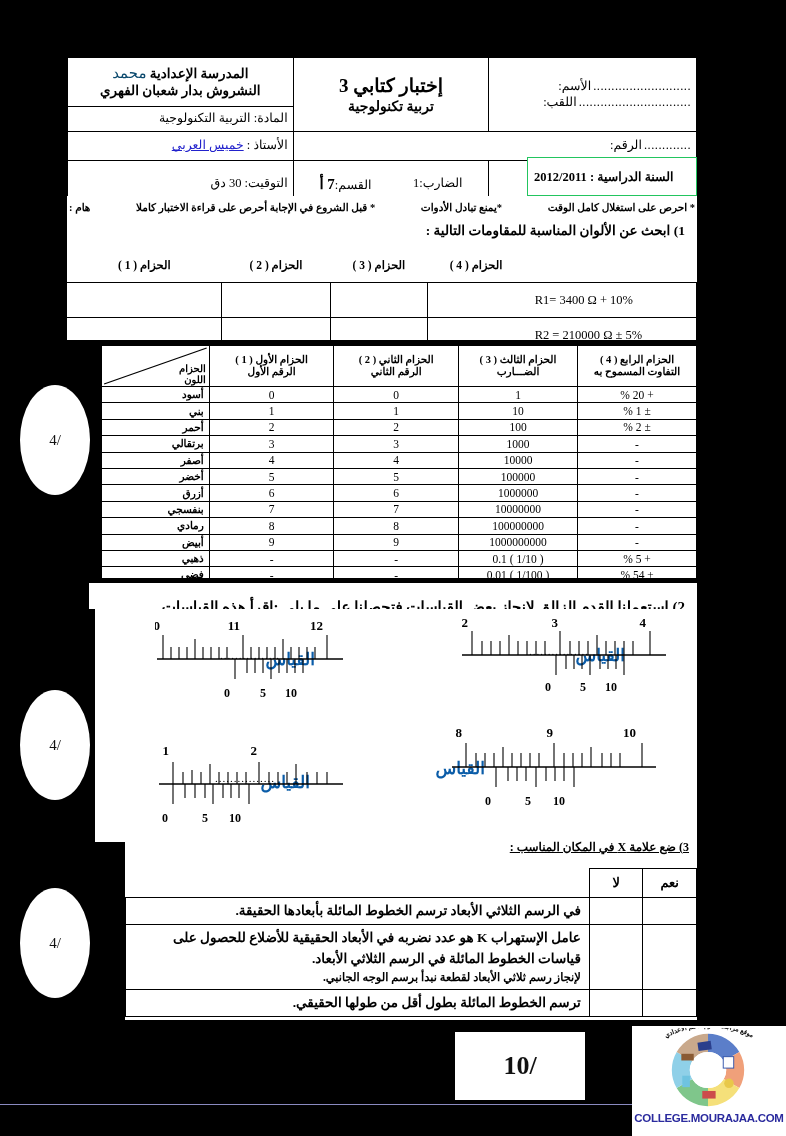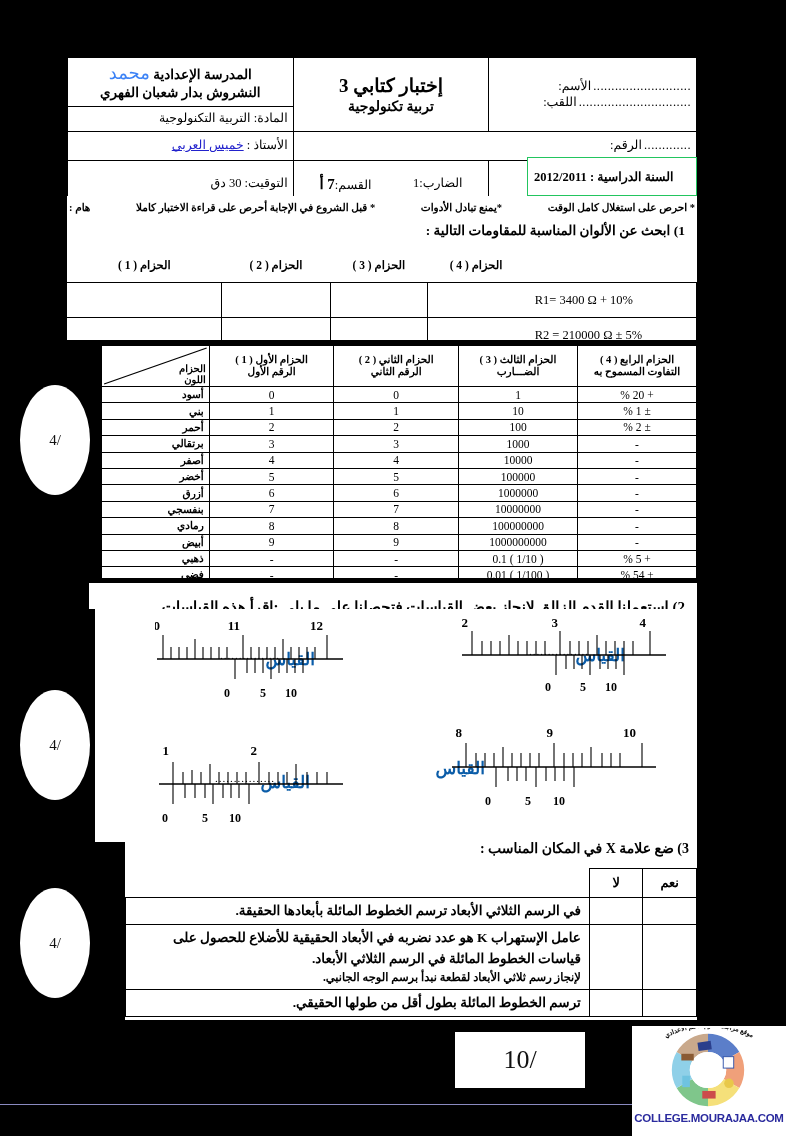--- a/index.html
+++ b/index.html
@@ -15,21 +15,21 @@
 
   
   .panel{position:absolute;background:#ffffff;}
 
   
   #header-block{left:67px;top:57px;width:630px;height:139px;}
   table.hdr{width:100%;height:100%;border-collapse:collapse;table-layout:fixed;}
   table.hdr td{border:1px solid #000;padding:1px 5px;vertical-align:middle;
                font-size:12.5px;line-height:1.25;color:#000;}
   .sch-name{font-weight:bold;font-size:13.5px;text-align:center;}
-  .sch-name .blue{color:#3b82f6;font-weight:normal;font-size:18px;}
+  .sch-name .blue{color:#0c4a6e;font-weight:normal;font-size:15px;}
   .exam-title{text-align:center;font-weight:bold;font-size:19px;line-height:1.25;}
   .exam-sub{text-align:center;font-weight:bold;font-size:14px;}
   .dots{letter-spacing:.5px;}
   .teacher .tname{color:#2222cc;text-decoration:underline;}
   .markbox{text-align:center;font-family:"Liberation Serif",serif;}
   .markbox .bar{display:block;width:62px;height:4px;background:#000;margin:0 auto 1px;}
   .markbox .den{display:block;font-size:15px;}
   .big{font-size:15px;font-weight:bold;}
 
   
@@ -75,42 +75,42 @@
   #cal-tr{left:385px;top:609px;width:312px;height:104px;}
   #cal-bl{left:95px;top:736px;width:290px;height:106px;}
   #cal-br{left:385px;top:713px;width:312px;height:129px;}
   .cal-wrap{position:absolute;inset:0;}
   .cal-lead{position:absolute;font-size:17px;font-weight:bold;color:#0a5ca8;white-space:nowrap;padding-left:48px;}
   .cal-dots{position:absolute;font-size:11px;color:#000;letter-spacing:1px;}
   svg.cal{position:absolute;}
 
   
   #q3-block{left:125px;top:836px;width:572px;height:32px;}
-  #q3-block .qtext{font-size:14px;padding:4px 8px 0 0;}
+  #q3-block .qtext{font-size:12px;padding:4px 8px 0 0;text-decoration:underline;}
   #q3-table-block{left:125px;top:868px;width:572px;height:152px;}
   table.yn{width:100%;border-collapse:collapse;table-layout:fixed;}
   table.yn td{border:1px solid #000;vertical-align:middle;}
   table.yn td.hd{text-align:center;font-weight:bold;font-size:13px;height:26px;}
   table.yn td.stmt{font-size:13.5px;font-weight:bold;line-height:1.5;
                    text-align:right;padding:3px 8px;}
   table.yn td.stmt .sml{font-size:11.5px;}
   table.yn td.blank{border:1px solid #000;}
   table.yn td.nohd{border:none;}
 
   
   .oval{position:absolute;background:#fff;border-radius:50%;
         display:flex;align-items:center;justify-content:center;
         font-size:15px;color:#111;font-family:"Liberation Serif",serif;}
   #oval1{left:20px;top:385px;width:70px;height:110px;}
   #oval2{left:20px;top:690px;width:70px;height:110px;}
   #oval3{left:20px;top:888px;width:70px;height:110px;}
 
   
-  #total-box{left:455px;top:1032px;width:130px;height:56px;background:#fff;
-             display:flex;align-items:center;justify-content:center;}
+  #total-box{left:455px;top:1032px;width:130px;height:68px;background:#fff;
+             display:flex;align-items:center;justify-content:center;font-weight:bold;}
   #total-box span{font-size:26px;font-family:"Liberation Serif",serif;color:#111;}
 
   
   #footer-logo{position:absolute;left:632px;top:1026px;width:154px;height:110px;background:#fff;}
   #footer-logo .ring{position:absolute;left:28px;top:4px;width:96px;height:80px;}
   #footer-logo .arc-txt{position:absolute;left:10px;top:2px;width:134px;height:34px;}
   #footer-logo .site{position:absolute;left:0;bottom:12px;width:100%;text-align:center;
       font-family:"Liberation Sans",sans-serif;font-weight:bold;font-size:11.5px;
       color:#2b2b9e;letter-spacing:-.3px;}
 

